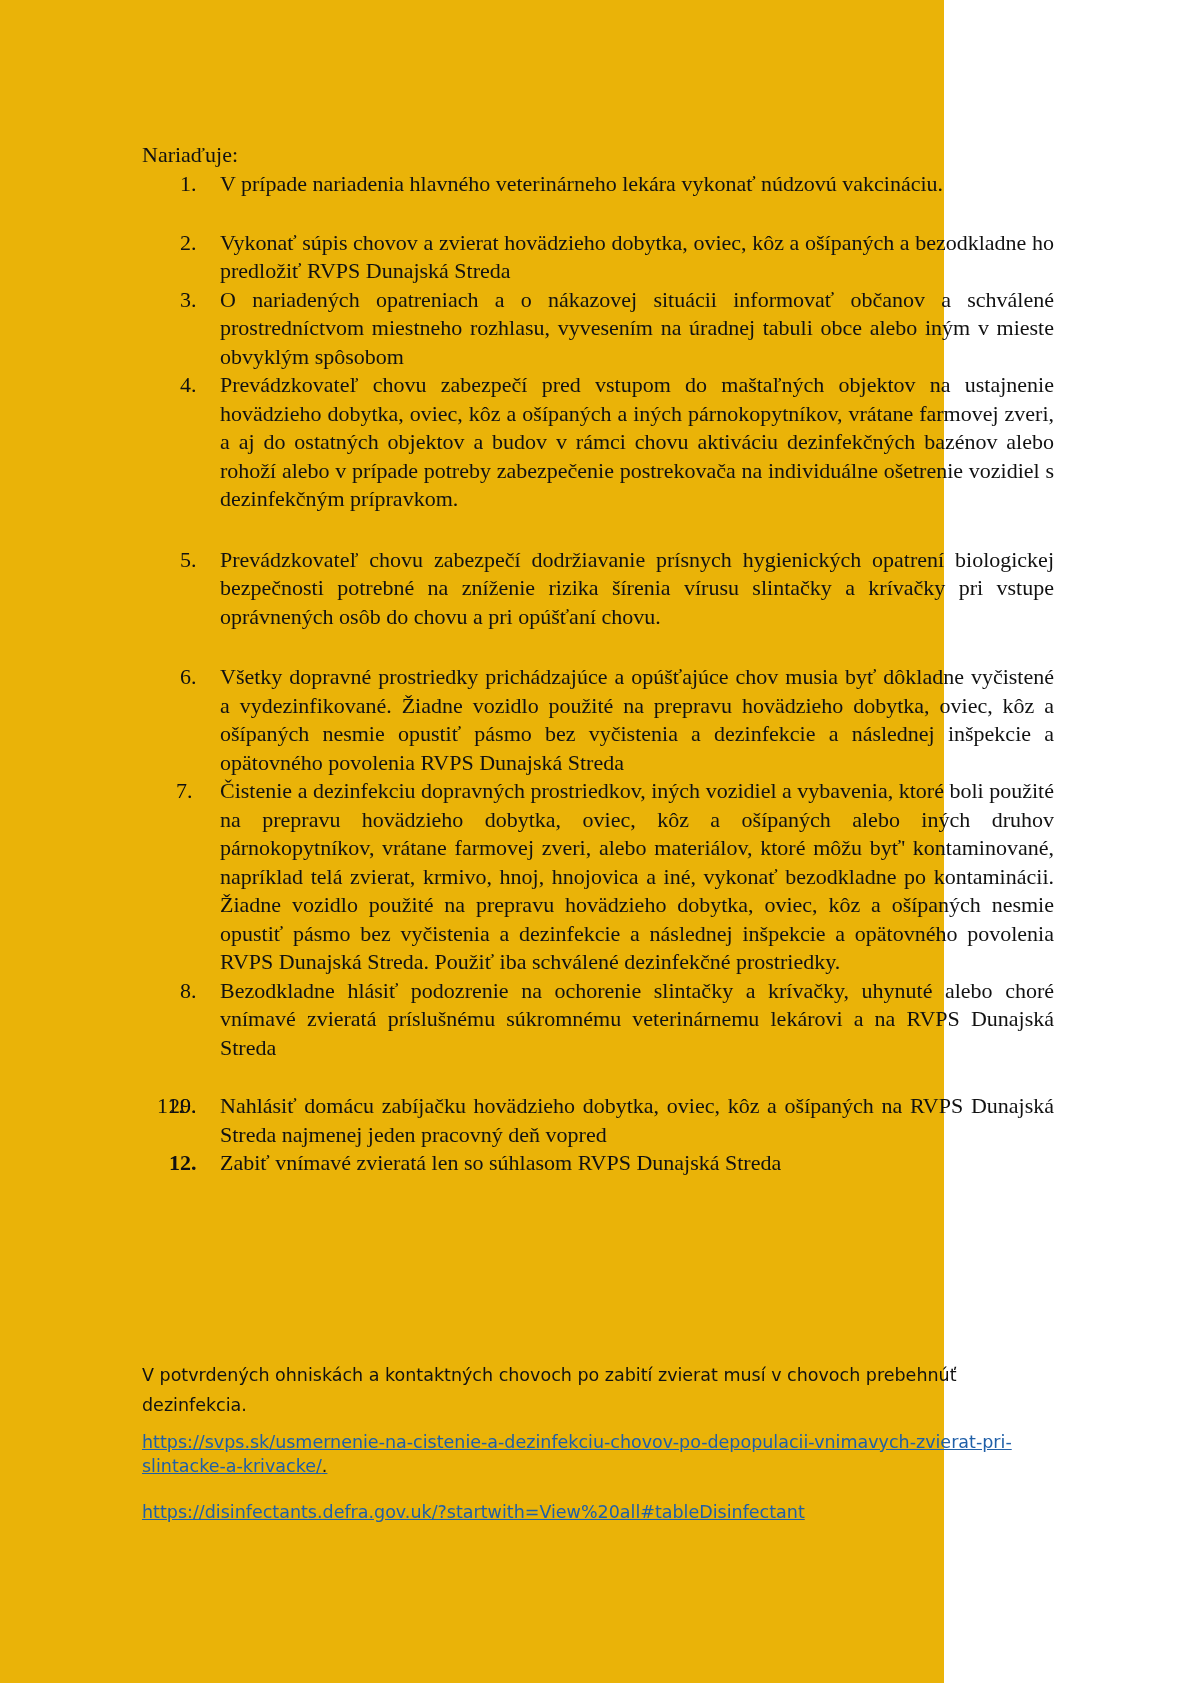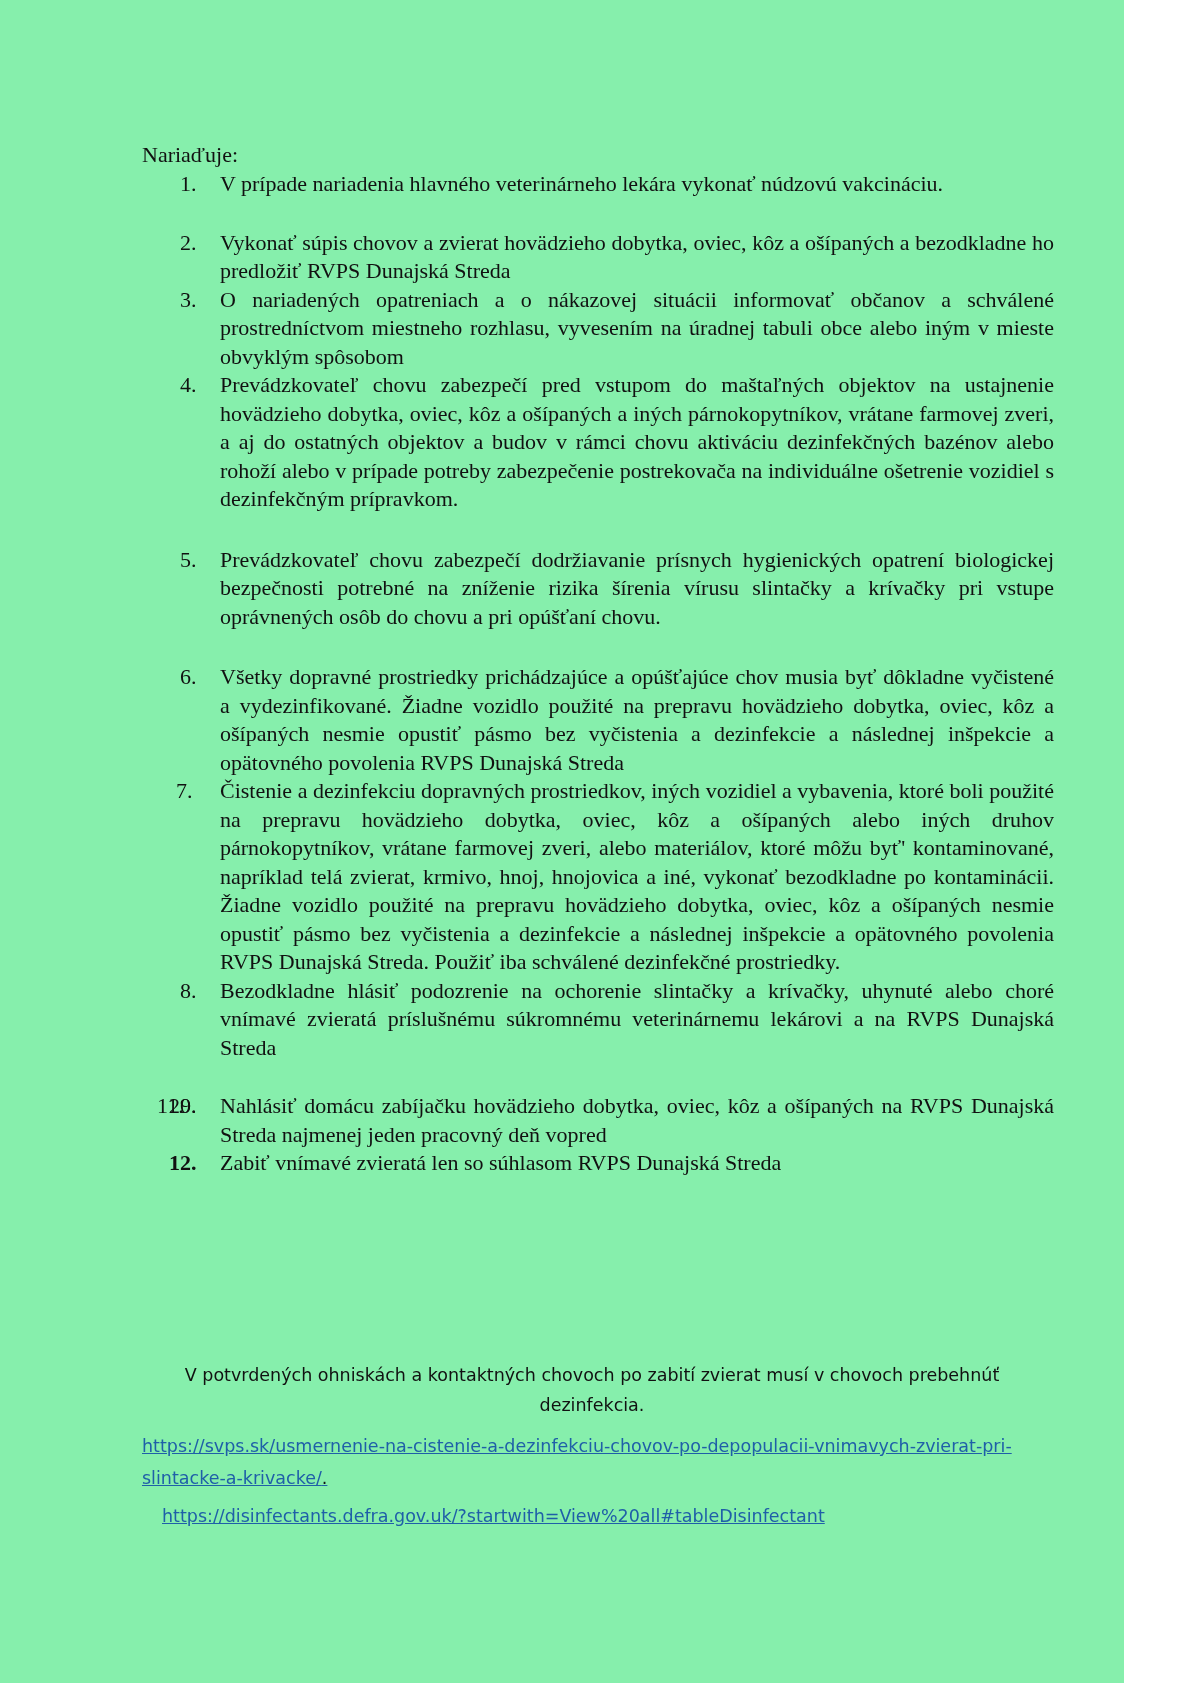--- a/index.html
+++ b/index.html
@@ -1,44 +1,44 @@
 <!DOCTYPE html>
 <html><head>
 <meta charset="utf-8">
 <style>
   html, body { margin: 0; padding: 0; background: #ffffff; }
   body { width: 1190px; height: 1683px; position: relative; overflow: hidden; }
   .page {
-    position: absolute; left: 0; top: 0; width: 1124px; height: 1683px; background: #86efac;
+    position: absolute; left: 0; top: 0; width: 944px; height: 1683px; background: #eab308;
   }
   .heading {
     position: absolute; left: 142px; top: 142px;
     font-family: "Liberation Serif", serif; font-size: 22px; color: #111;
   }
   ol.orders {
     position: absolute; left: 142px; top: 170px; width: 912px;
     margin: 0; padding: 0; list-style: none;
     font-family: "Liberation Serif", serif; font-size: 22px; line-height: 28.5px; color: #111;
   }
   ol.orders li { position: relative; padding-left: 78px; text-align: justify; }
   ol.orders li .num { position: absolute; left: 38px; top: 0; }
   ol.orders li.two-digit .num { left: 41px; }
   ol.orders li.two-digit { padding-left: 78px; }
   li.gap-after { margin-bottom: 28px; }
   .note {
     position: absolute; left: 142px; top: 1360px; width: 900px;
-    font-family: "DejaVu Sans", sans-serif; font-size: 17.5px; line-height: 30px; color: #111; text-align: center;
+    font-family: "DejaVu Sans", sans-serif; font-size: 17.5px; line-height: 30px; color: #111;
   }
   .link {
     position: absolute; left: 142px;
-    font-family: "DejaVu Sans", sans-serif; font-size: 17.5px; line-height: 32px; color: #1f5fa8;
+    font-family: "DejaVu Sans", sans-serif; font-size: 17.5px; line-height: 24px; color: #1f5fa8;
     text-decoration: underline; cursor: pointer;
   }
   .link1 { top: 1430px; width: 920px; }
-  .link2 { top: 1500px; margin-left: 20px; }
+  .link2 { top: 1500px; }
   .dot { color: #111; text-decoration: none; display: inline; }
 </style>
 </head>
 <body>
 
 <div class="page">
   <div class="heading">Nariaďuje:</div>
 
   <ol class="orders">
     <li class="gap-after" style="margin-bottom:30px;">

